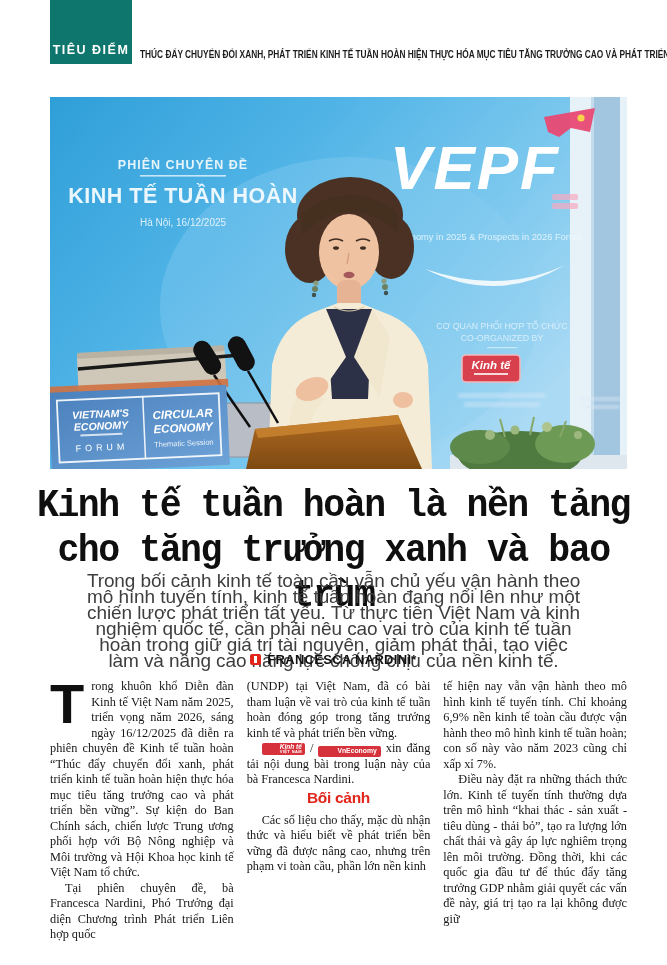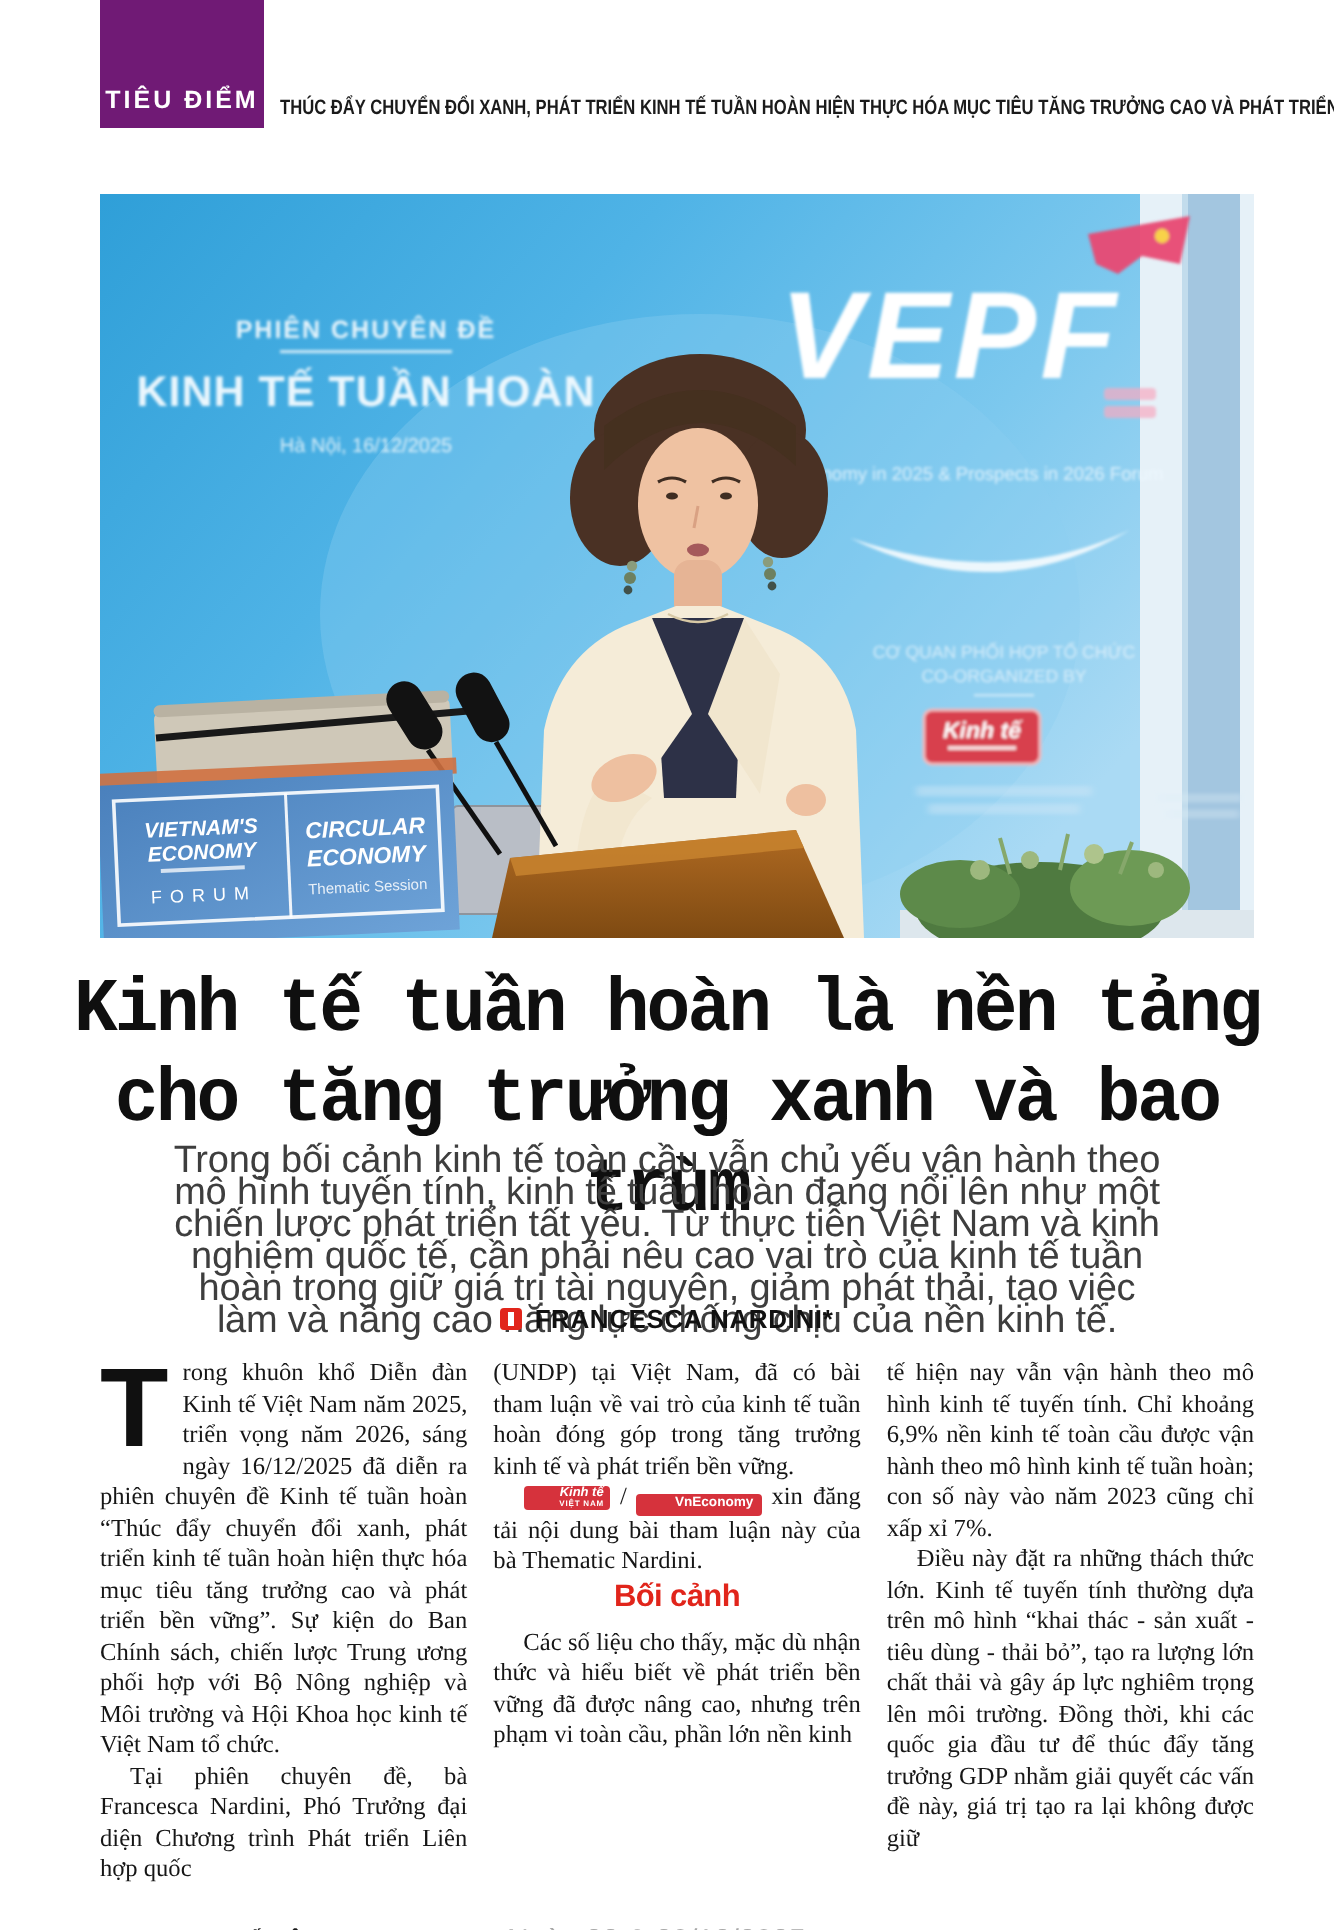--- a/index.html
+++ b/index.html
@@ -1,20 +1,20 @@
 <!DOCTYPE html>
 <html><head>
 <meta charset="utf-8">
 <style>
   html,body{margin:0;padding:0;background:#ffffff;}
   .page{position:relative;width:667px;height:965px;background:#fff;overflow:hidden;
         font-family:"Liberation Sans",sans-serif;}
 
   
-  .kicker-box{position:absolute;left:50px;top:0;width:82px;height:64px;background:#701a75;
+  .kicker-box{position:absolute;left:50px;top:0;width:82px;height:64px;background:#0f766e;
               display:flex;align-items:flex-end;justify-content:center;padding-bottom:7px;
               box-sizing:border-box;}
   .kicker-box span{color:#fff;font-weight:bold;font-size:12.5px;letter-spacing:1.5px;}
   .topic{position:absolute;left:140px;top:49px;font-weight:bold;font-size:10.4px;color:#1b1b1b;
          white-space:nowrap;transform:scaleX(.8);transform-origin:left center;}
 
   
   .photo{position:absolute;left:50px;top:97px;width:577px;height:372px;}
   .photo svg{display:block;}
   .photo text{font-family:"Liberation Sans",sans-serif;}
@@ -237,21 +237,21 @@
     <div class="col">
       <p><span class="dropcap">T</span><span>rong khuôn khổ Diễn đàn Kinh tế Việt Nam năm 2025, triển vọng năm 2026, sáng ngày 16/12/2025 đã diễn ra phiên chuyên đề Kinh tế tuần hoàn “Thúc đẩy chuyển đổi xanh, phát triển kinh tế tuần hoàn hiện thực hóa mục tiêu tăng trưởng cao và phát triển bền vững”. Sự kiện do Ban Chính sách, chiến lược Trung ương phối hợp với Bộ Nông nghiệp và Môi trường và Hội Khoa học kinh tế Việt Nam tổ chức.</span></p>
       <p class="indent">Tại phiên chuyên đề, bà Francesca Nardini, Phó Trưởng đại diện Chương trình Phát triển Liên hợp quốc</p>
     </div>
     <div class="col">
       <p>(UNDP) tại Việt Nam, đã có bài tham luận về vai trò của kinh tế tuần hoàn đóng góp trong tăng trưởng kinh tế và phát triển bền vững.</p>
       <p class="indent">
         <span class="badge"><span class="b1">Kinh tế</span><span class="b2">VIỆT NAM</span></span>
         <span class="slash">/</span>
         <span class="badge badge-vne">VnEconomy</span>
-        <span>xin đăng tải nội dung bài tham luận này của bà Thematic Nardini.</span>
+        <span>xin đăng tải nội dung bài trong luận này của bà Francesca Nardini.</span>
       </p>
       <div class="sec-head">
         <span class="h-red">Bối cảnh</span>
       </div>
       <p class="indent">Các số liệu cho thấy, mặc dù nhận thức và hiểu biết về phát triển bền vững đã được nâng cao, nhưng trên phạm vi toàn cầu, phần lớn nền kinh</p>
     </div>
     <div class="col">
       <p>tế hiện nay vẫn vận hành theo mô hình kinh tế tuyến tính. Chỉ khoảng 6,9% nền kinh tế toàn cầu được vận hành theo mô hình kinh tế tuần hoàn; con số này vào năm 2023 cũng chỉ xấp xỉ 7%.</p>
       <p class="indent">Điều này đặt ra những thách thức lớn. Kinh tế tuyến tính thường dựa trên mô hình “khai thác - sản xuất - tiêu dùng - thải bỏ”, tạo ra lượng lớn chất thải và gây áp lực nghiêm trọng lên môi trường. Đồng thời, khi các quốc gia đầu tư để thúc đẩy tăng trưởng GDP nhằm giải quyết các vấn đề này, giá trị tạo ra lại không được giữ</p>
     </div>

